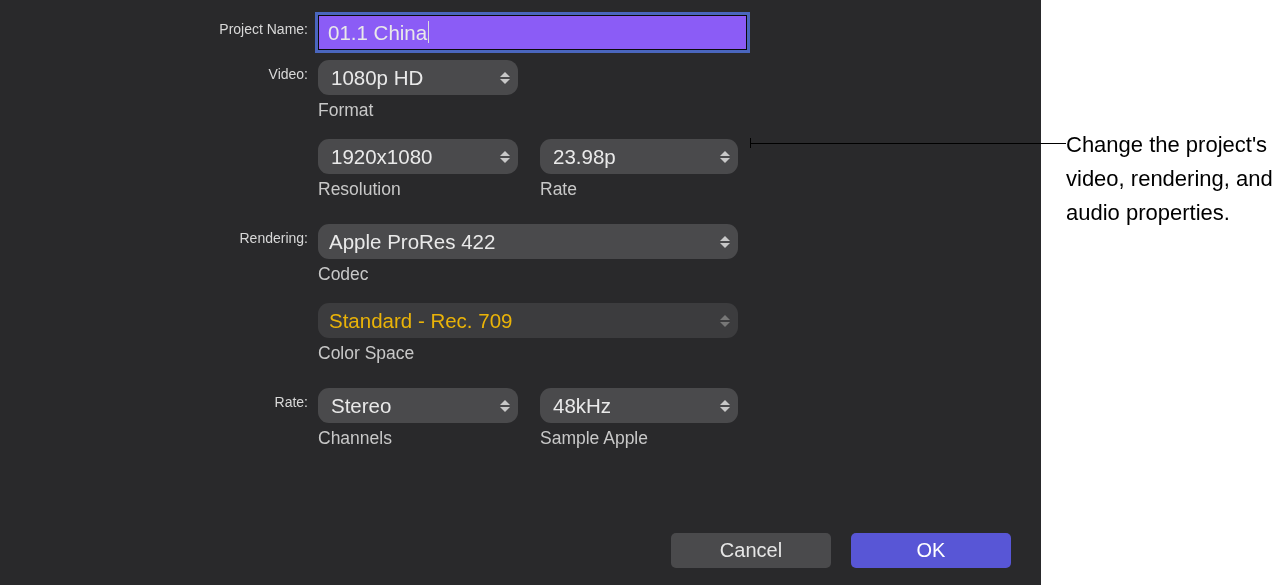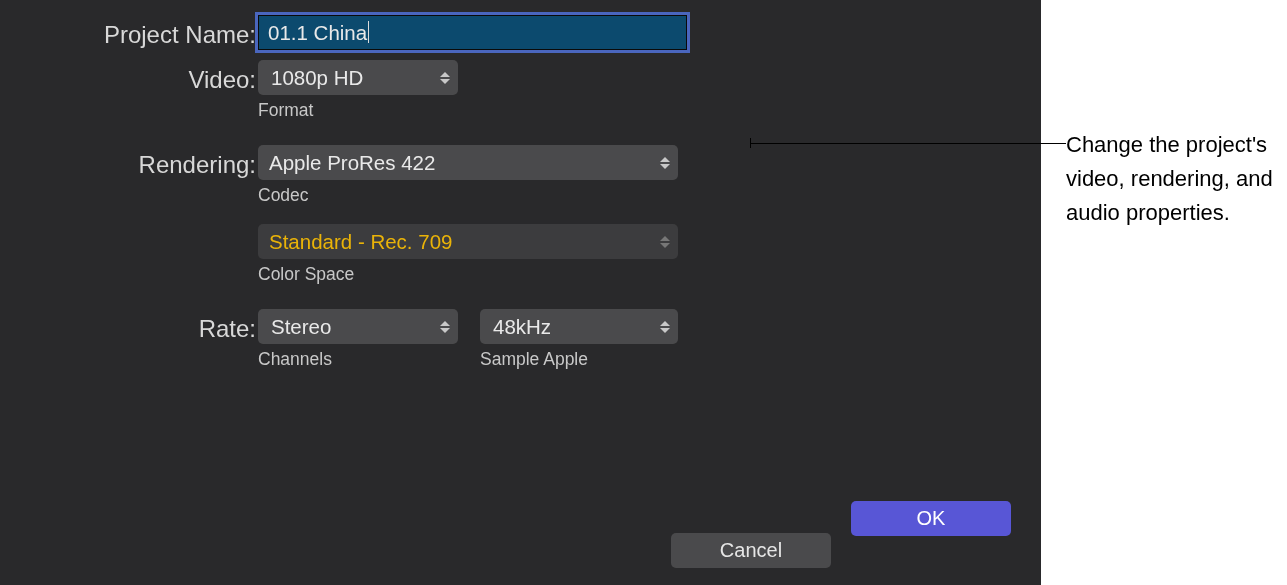--- a/index.html
+++ b/index.html
@@ -24,44 +24,44 @@
       height: 585px;
       background: #29292b;
       padding-top: 15px;
     }
     .form-row {
       display: flex;
       align-items: flex-start;
       margin-bottom: 10px;
     }
     .label-col {
-      width: 258px;
+      width: 318px;
       text-align: right;
-      padding-right: 2px;
+      padding-right: 10px;
       padding-top: 6px;
       color: #d8d8d8;
-      font-size: 24px;
+      font-size: 14px;
     }
     .controls-col {
       display: flex;
       flex-direction: column;
       gap: 4px;
     }
     .controls-row {
       display: flex;
       gap: 22px;
     }
     .sublabel {
       color: #c8c8c8;
       font-size: 17.5px;
       margin-top: 5px;
       margin-bottom: 14px;
     }
     .text-input {
-      background: #0c4a6e;
+      background: #8b5cf6;
       color: #e9e9e9;
       border: none;
       outline: none;
       padding: 6px 10px;
       font-size: 20.5px;
       font-family: inherit;
       height: 35px;
     }
     .focused-input {
       width: 429px;
@@ -82,21 +82,21 @@
       margin-left: 1px;
     }
     .select {
       position: relative;
       background: #4a4a4c;
       color: #e9e9e9;
       height: 35px;
       display: flex;
       align-items: center;
       padding: 0 28px 0 13px;
-      border-radius: 5px;
+      border-radius: 11px;
       font-size: 20.5px;
       cursor: default;
     }
     .select.disabled {
       background: #3c3c3e;
       color: #eab308;
     }
     .stepper {
       position: absolute;
       right: 8px;
@@ -136,21 +136,20 @@
       display: flex;
       align-items: center;
       justify-content: center;
       font-size: 20px;
       border-radius: 5px;
       color: #e6e6e6;
       cursor: default;
     }
     .btn.secondary {
       background: #4a4a4c;
-      margin-top: 32px;
     }
     .btn.primary {
       background: #5856d6;
       color: #fff;
     }
     .annotation {
       position: absolute;
       left: 1066px;
       top: 128px;
       width: 240px;
@@ -197,20 +196,42 @@
       <div class="controls-row">
         <div>
           <div class="select w-s">
             <span>1080p HD</span>
             <span class="stepper">
                 <span class="up"></span>
                 <span class="down"></span>
               </span>
           </div>
           <div class="sublabel">Format</div>
+        </div>
+      </div>
+      <div class="controls-row">
+        <div>
+          <div class="select w-s">
+            <span>1920x1080</span>
+            <span class="stepper">
+                <span class="up"></span>
+                <span class="down"></span>
+              </span>
+          </div>
+          <div class="sublabel">Resolution</div>
+        </div>
+        <div>
+          <div class="select w-m">
+            <span>23.98p</span>
+            <span class="stepper">
+                <span class="up"></span>
+                <span class="down"></span>
+              </span>
+          </div>
+          <div class="sublabel">Rate</div>
         </div>
       </div>
     </div>
   </div>
 
   <div class="form-row">
     <div class="label-col">Rendering:</div>
     <div class="controls-col">
       <div>
         <div class="select w-l">

